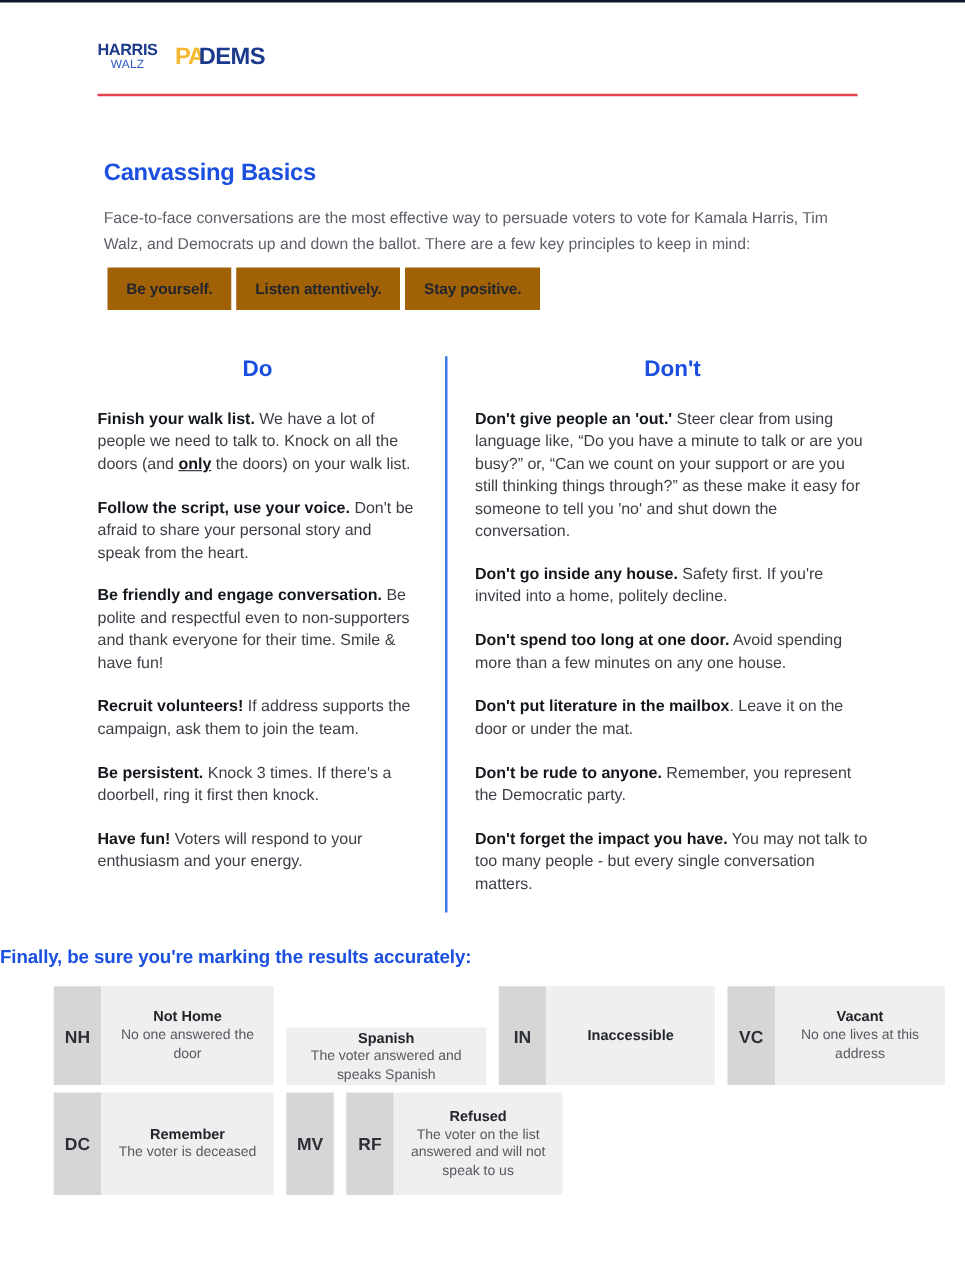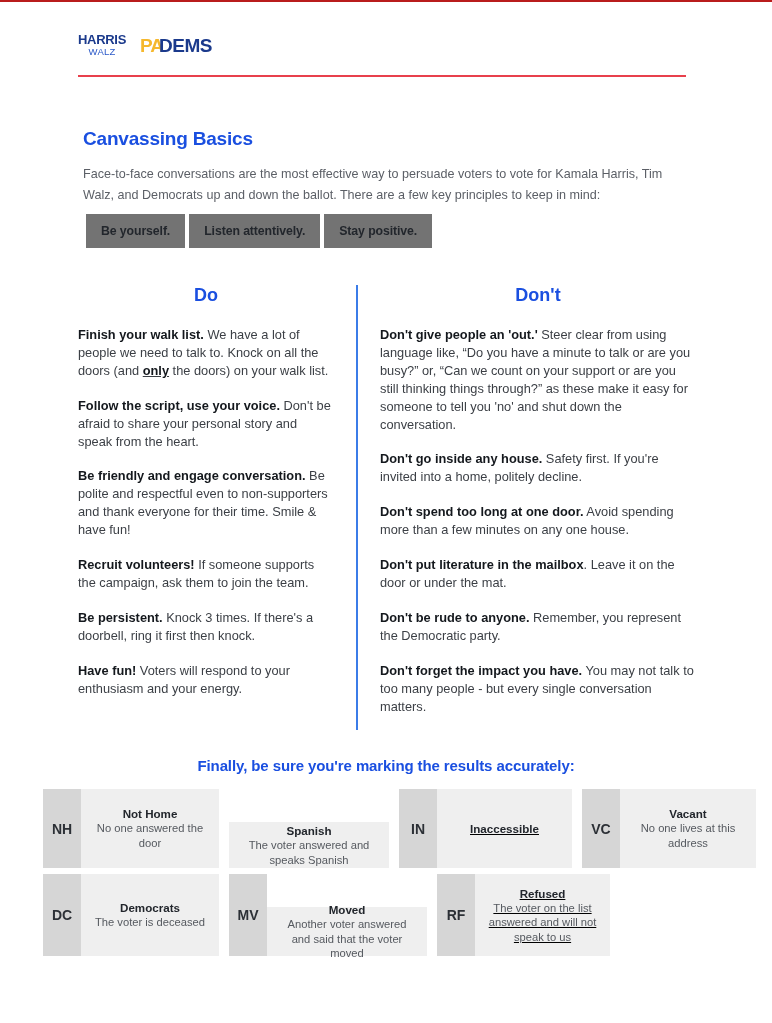--- a/index.html
+++ b/index.html
@@ -9,21 +9,21 @@
   }
   body {
     font-family: "Liberation Sans", sans-serif;
     -webkit-font-smoothing: antialiased;
   }
   .page {
     position: relative;
     width: 772px;
     height: 1023px;
     background: #ffffff;
-    border-top: 2px solid #b91c1c;
+    border-top: 2px solid #0f172a;
     box-sizing: border-box;
     overflow: hidden;
   }
 
   
   .header {
     position: absolute;
     left: 78px;
     top: 28px;
     width: 612px;
@@ -102,21 +102,21 @@
 
   
   .chips {
     position: absolute;
     left: 86px;
     top: 212px;
     display: flex;
     gap: 4px;
   }
   .chip {
-    background: #737373;
+    background: #a16207;
     color: #22262c;
     font-size: 12.3px;
     font-weight: bold;
     padding: 10px 15px;
     white-space: nowrap;
     letter-spacing: -0.1px;
   }
 
   
   .columns {
@@ -162,21 +162,21 @@
     font-weight: bold;
   }
   .tip u { text-decoration: underline; }
 
   
   .results-head {
     position: absolute;
     left: 0;
     top: 755px;
     width: 772px;
-    text-align: center;
+    text-align: left;
     font-size: 15px;
     font-weight: bold;
     color: #1a4fe0;
     letter-spacing: -0.1px;
   }
   .results-table {
     position: absolute;
     left: 43px;
     top: 787px;
     width: 688px;
@@ -215,21 +215,21 @@
     color: #22262c;
     line-height: 1.3;
   }
   .res-detail {
     font-size: 11.2px;
     color: #55595f;
     line-height: 1.3;
   }
   .pair-w1 .res-desc { width: 118px; }
   .pair-w2 .res-desc { width: 140px; margin-top: 33px; }
-  .pair-w3 .res-desc { width: 115px; text-decoration: underline; }
+  .pair-w3 .res-desc { width: 115px; }
   .pair-w4 .res-desc { width: 116px; }
   .res-row-1 .res-pair { height: 79px; }
   .res-row-2 .res-pair { height: 82px; }
   .res-spacer { flex: 1 1 auto; }
 </style>
 </head>
 <body>
 
 <div class="page">
 
@@ -258,21 +258,21 @@
       <div class="chip">Stay positive.</div>
     </div>
 
   <div class="columns">
     <div class="col col-do">
       <h2 class="col-head">Do</h2>
       <div id="do-list">
           <p class="tip"><b>Finish your walk list.</b><span> We have a lot of people we need to talk to. Knock on all the doors (and </span><u><b>only</b></u><span> the doors) on your walk list.</span></p>
           <p class="tip"><b>Follow the script, use your voice.</b><span> Don't be afraid to share your personal story and speak from the heart.</span></p>
           <p class="tip"><b>Be friendly and engage conversation.</b><span> Be polite and respectful  even to non-supporters and thank everyone for their time. Smile &amp; have fun!</span></p>
-          <p class="tip"><b>Recruit volunteers!</b><span> If someone supports the campaign, ask them to join the team.</span></p>
+          <p class="tip"><b>Recruit volunteers!</b><span> If address supports the campaign, ask them to join the team.</span></p>
           <p class="tip"><b>Be persistent.</b><span> Knock 3 times.  If there's a doorbell, ring it first then knock.</span></p>
           <p class="tip"><b>Have fun!</b><span> Voters will respond to your enthusiasm and your energy.</span></p>
         </div>
     </div>
     <div class="divider-v"></div>
     <div class="col col-dont">
       <h2 class="col-head">Don't</h2>
       <div id="dont-list">
           <p class="tip"><b>Don't give people an 'out.'</b><span> Steer clear from using language like, “Do you have a minute to talk or are you busy?” or, “Can we count on your support or are you still thinking things through?” as these make it easy for someone to tell you 'no' and shut down the conversation.</span></p>
           <p class="tip"><b>Don't go inside any house.</b><span> Safety first. If you're invited into a home, politely decline.</span></p>
@@ -312,30 +312,26 @@
             <div class="res-name">Vacant</div>
             <div class="res-detail">No one lives at this address</div>
           </div>
         </div>
         <div class="res-spacer"></div>
       </div>
       <div class="res-row res-row-2">
         <div class="res-pair pair-w1">
           <div class="res-code">DC</div>
           <div class="res-desc">
-            <div class="res-name">Democrats</div>
+            <div class="res-name">Remember</div>
             <div class="res-detail">The voter is deceased</div>
           </div>
         </div>
         <div class="res-pair pair-w2">
           <div class="res-code">MV</div>
-          <div class="res-desc">
-            <div class="res-name">Moved</div>
-            <div class="res-detail">Another voter answered and said that the voter moved</div>
-          </div>
         </div>
         <div class="res-pair pair-w3">
           <div class="res-code">RF</div>
           <div class="res-desc">
             <div class="res-name">Refused</div>
             <div class="res-detail">The voter on the list answered and will not speak to us</div>
           </div>
         </div>
         <div class="res-spacer"></div>
       </div>

